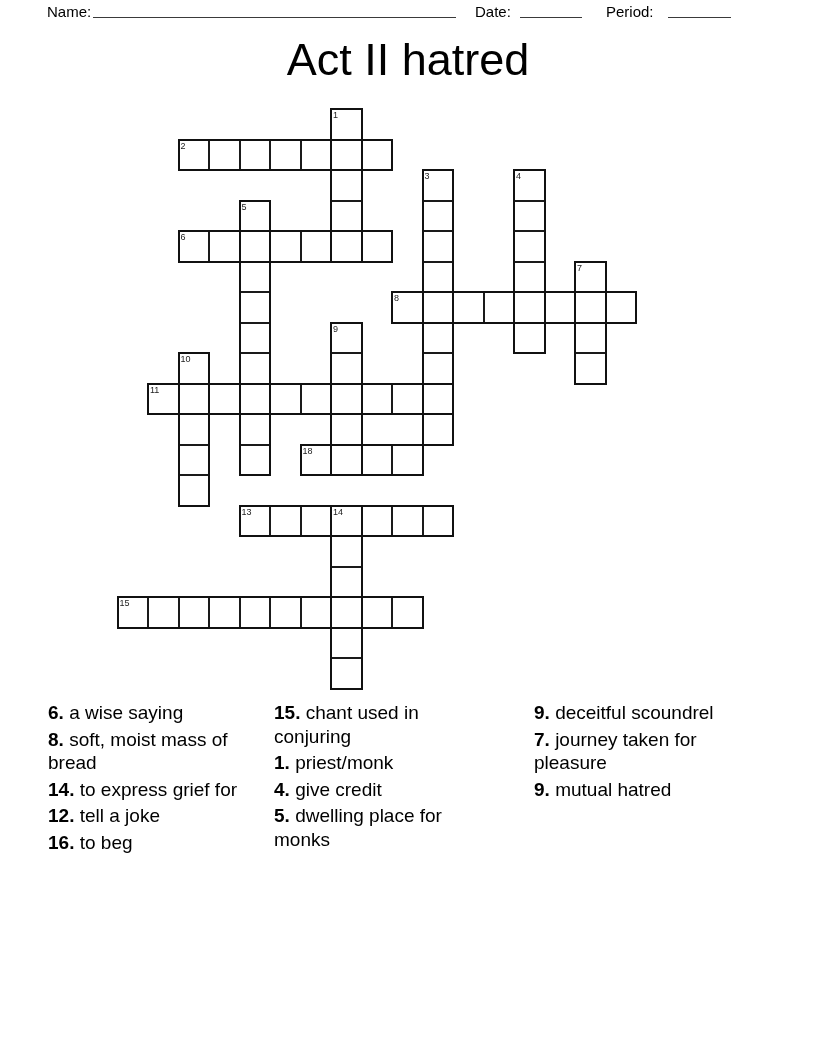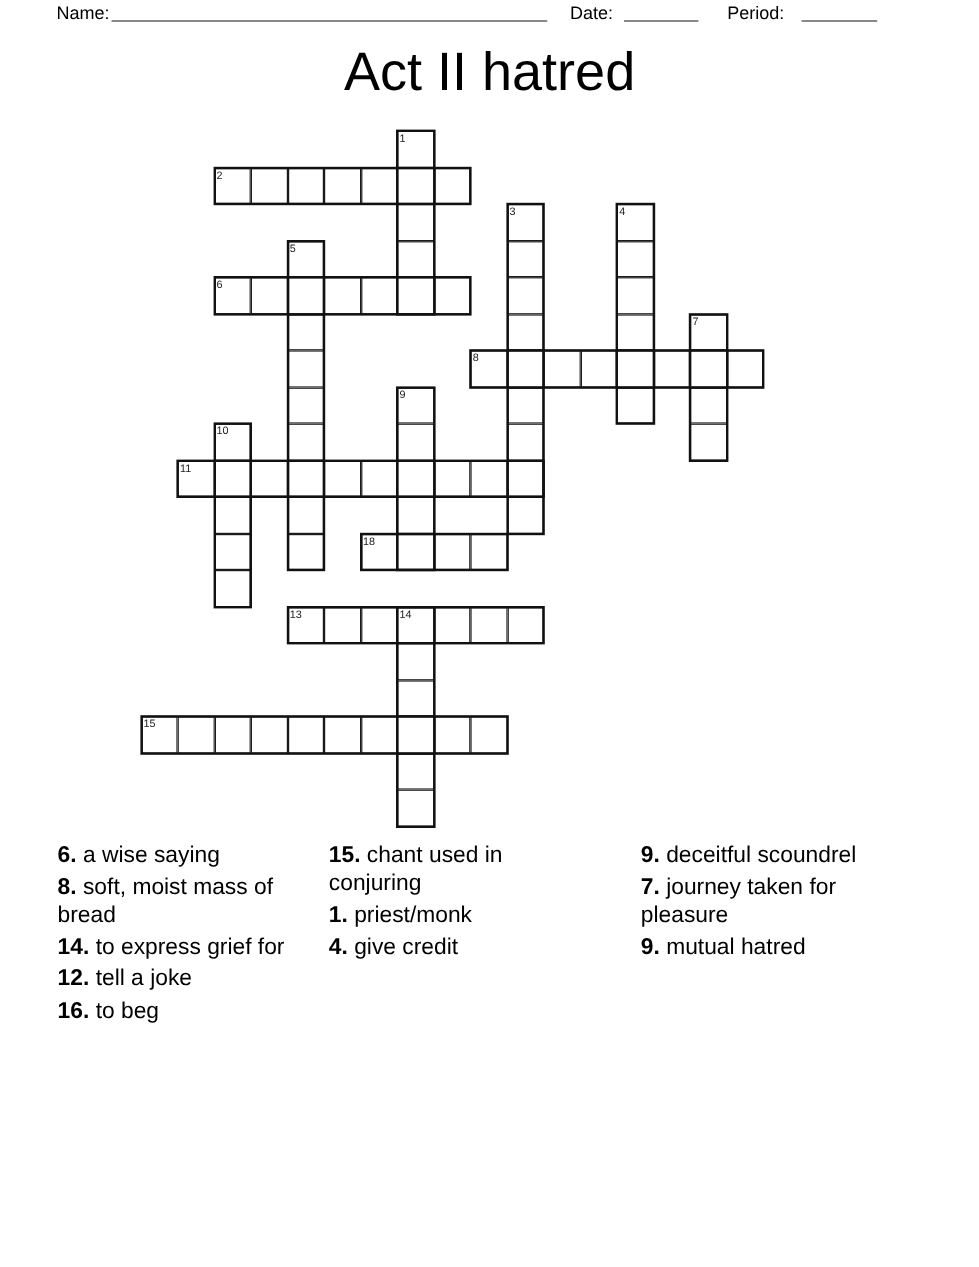--- a/index.html
+++ b/index.html
@@ -221,20 +221,21 @@
       <p class="clue"><b>6.</b> a wise saying</p>
       <p class="clue"><b>8.</b> soft, moist mass of bread</p>
       <p class="clue"><b>14.</b> to express grief for</p>
       <p class="clue"><b>12.</b> tell a joke</p>
       <p class="clue"><b>16.</b> to beg</p>
     </div>
   <div id="clue-col-2" class="clue-col">
       <p class="clue"><b>15.</b> chant used in conjuring</p>
       <p class="clue"><b>1.</b> priest/monk</p>
       <p class="clue"><b>4.</b> give credit</p>
+      <p class="clue"><b>5.</b> dwelling place for monks</p>
     </div>
   <div id="clue-col-3" class="clue-col">
       <p class="clue"><b>9.</b> deceitful scoundrel</p>
       <p class="clue"><b>7.</b> journey taken for pleasure</p>
       <p class="clue"><b>9.</b> mutual hatred</p>
     </div>
 
 </div>
 
 </body></html>

